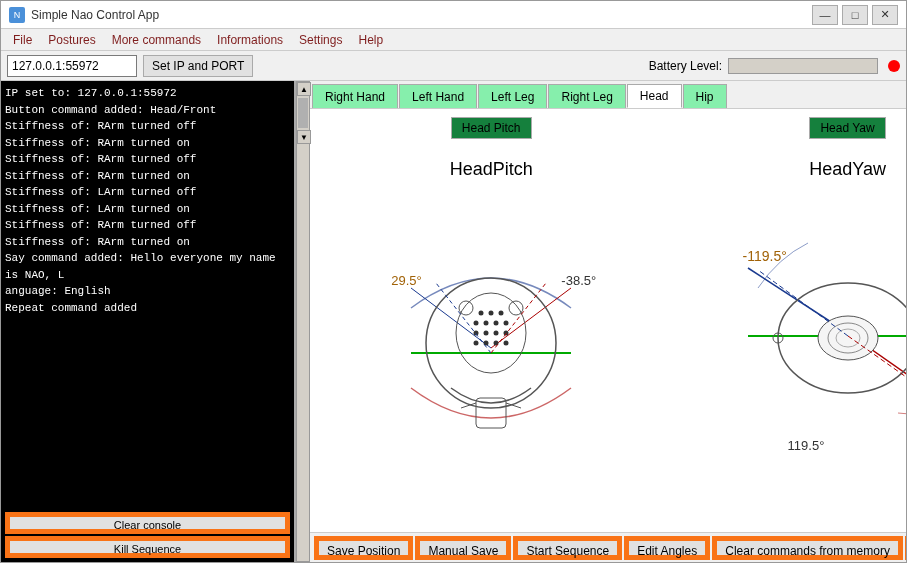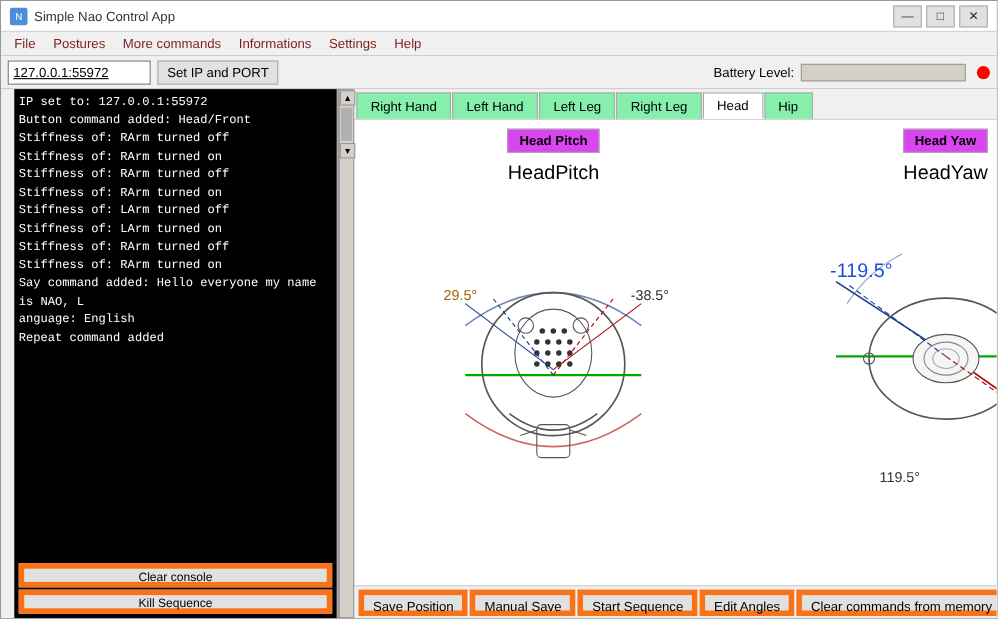--- a/index.html
+++ b/index.html
@@ -89,21 +89,20 @@
       border-bottom: 1px solid #ccc;
       height: 30px;
     }
     .ip-input {
       width: 130px;
       height: 22px;
       border: 1px solid #7a7a7a;
       padding: 2px 4px;
       font-size: 12px;
       background: white;
-      text-decoration: underline;
     }
     .toolbar-btn {
       height: 22px;
       padding: 2px 8px;
       background: #e1e1e1;
       border: 1px solid #aaa;
       cursor: pointer;
       font-size: 12px;
     }
     .battery-section {
@@ -123,21 +122,20 @@
       width: 12px;
       height: 12px;
       background: red;
       border-radius: 50%;
       margin-left: 4px;
     }
     .main-area {
       display: flex;
       flex: 1;
       overflow: hidden;
-      padding-left: 12px;
     }
     .console-panel {
       width: 295px;
       min-width: 295px;
       background: #000;
       color: #fff;
       font-family: 'Courier New', monospace;
       font-size: 11px;
       padding: 4px;
       overflow-y: auto;
@@ -191,26 +189,25 @@
     }
     .diagram-section {
       flex: 1;
       display: flex;
       flex-direction: column;
       align-items: center;
       position: relative;
     }
     .diagram-btn {
       padding: 3px 10px;
-      background: #d946ef;
+      background: #15803d;
       border: 1px solid #aaa;
       cursor: pointer;
       font-size: 12px;
-      margin-bottom: 8px;
-      font-weight: bold;
+      margin-bottom: 20px;
     }
     .diagram-title {
       font-size: 18px;
       font-weight: normal;
       margin-bottom: 8px;
       color: #000;
     }
     .head-yaw-section {
       flex: 1;
       display: flex;
@@ -404,21 +401,21 @@
               <line x1="110" y1="165" x2="55" y2="95" stroke="#1a3a8f" stroke-width="1" stroke-dasharray="4,3"></line>
               <line x1="110" y1="165" x2="165" y2="95" stroke="#a00" stroke-width="1" stroke-dasharray="4,3"></line>
             </svg>
           </div>
         </div>
 
         <div class="head-yaw-section">
           <button class="diagram-btn">Head Yaw</button>
           <div class="diagram-title">HeadYaw</div>
           <div style="position:relative; width:240px; height:300px;">
-            <span style="position:absolute; left:15px; top:60px; font-size:18px; color:#1d4ed8;">-119.5°</span>
+            <span style="position:absolute; left:15px; top:60px; font-size:14px; color:#a16207;">-119.5°</span>
             <span style="position:absolute; left:60px; bottom:35px; font-size:13px; color:#333;">119.5°</span>
             <svg viewBox="0 0 240 300" style="width:240px; height:300px;">
 
               <path d="M 120,145 L 20,80" stroke="#1a3a8f" stroke-width="1.5" fill="none"></path>
 
               <path d="M 120,145 L 220,215" stroke="#a00" stroke-width="1.5" fill="none"></path>
 
               <path d="M 30,100 Q 50,70 80,55" stroke="#1a3a8f" stroke-width="1" fill="none" opacity="0.5"></path>
 
               <path d="M 170,225 Q 200,230 220,215" stroke="#a00" stroke-width="1" fill="none" opacity="0.5"></path>

